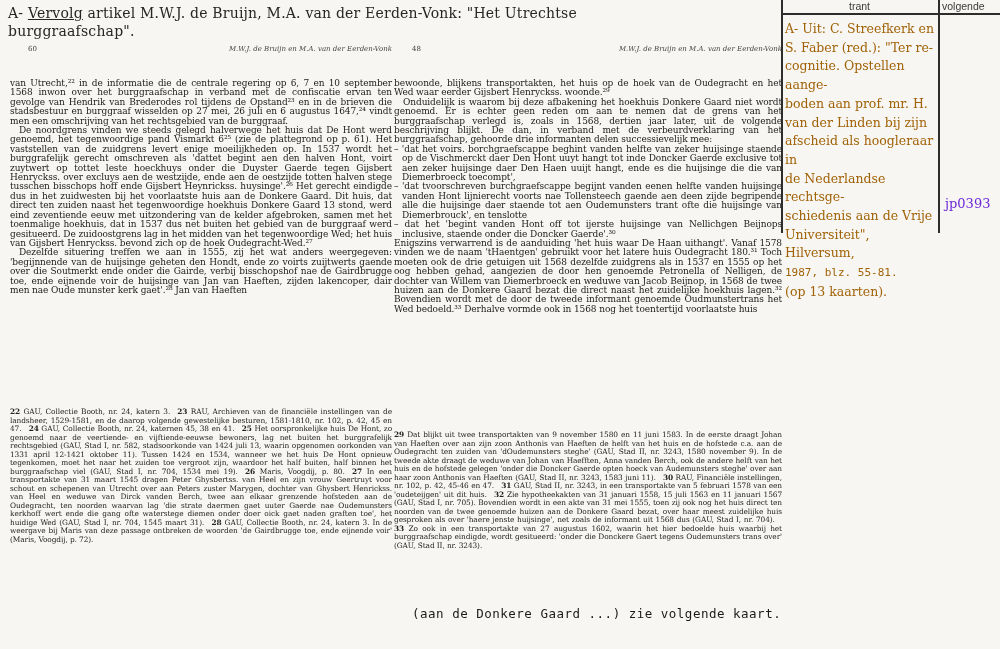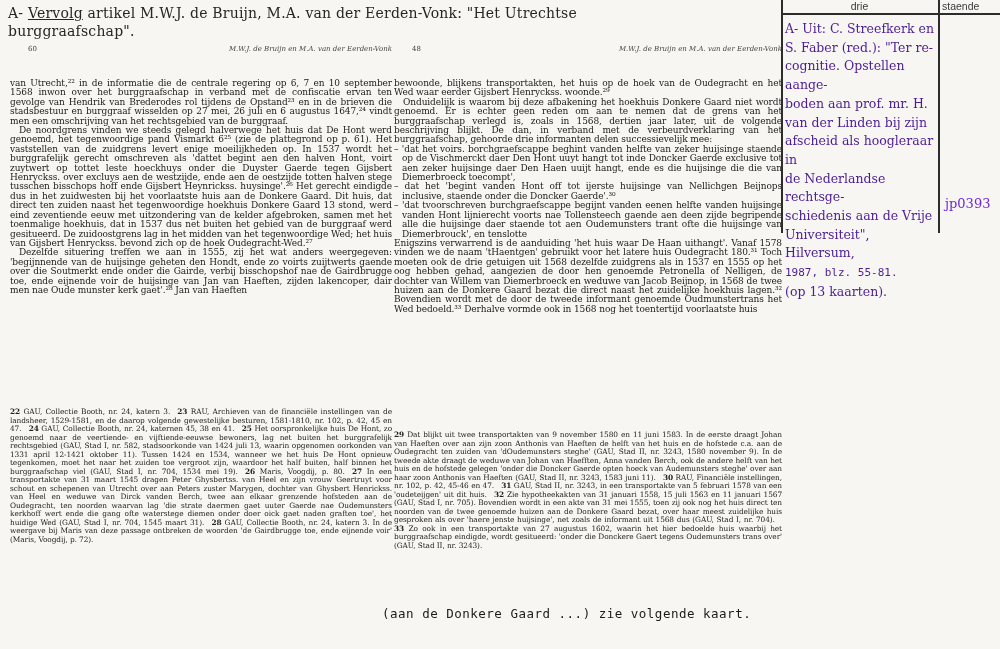--- a/index.html
+++ b/index.html
@@ -22,33 +22,33 @@
              font-size:9px;line-height:9.4px;text-align:justify;letter-spacing:-.1px;}
   .body-text p{margin:0;}
   .body-text p.indent{text-indent:9px;}
   .body-text p.hang{padding-left:8px;text-indent:-8px;}
   .footnotes{position:absolute;left:0;right:0;font-size:7.4px;line-height:8.5px;
              text-align:justify;letter-spacing:-.1px;color:#222;}
   .footnotes b{font-weight:bold;margin-top:29px;}
   .fl{top:363px;}
   .fr{top:386px;}
   
-  .typed-note{position:absolute;left:382px;top:606px;width:420px;color:#1b1b1b;
+  .typed-note{position:absolute;left:412px;top:606px;width:420px;color:#1b1b1b;
               font-family:"DejaVu Sans Mono", monospace;font-size:12.5px;letter-spacing:.5px;}
   
   .register{position:absolute;left:770px;top:0;width:230px;height:649px;}
   .reg-headrow{position:absolute;left:0;top:0;width:230px;height:13px;
                font-family:"Liberation Sans", sans-serif;font-size:10.5px;color:#3a3a3a;}
   .reg-col-bron{position:absolute;left:12px;width:155px;text-align:center;top:0;}
   .reg-col-verwerkt{position:absolute;left:172px;width:58px;text-align:left;top:0;}
   .reg-hline{position:absolute;left:11px;right:0;top:13px;height:2px;background:#2d2d2d;}
   .reg-vline-left{position:absolute;left:11px;top:0;width:2px;height:233px;background:#2d2d2d;}
   .reg-vline-mid{position:absolute;left:168px;top:0;width:2px;height:233px;background:#2d2d2d;}
   .reg-citation{position:absolute;left:15px;top:20px;width:150px;
-                font-size:12.5px;line-height:18.7px;color:#4c1d95;white-space:pre-line;}
+                font-size:12.5px;line-height:18.7px;color:#a16207;white-space:pre-line;}
   .reg-citation .typed{font-family:"DejaVu Sans Mono", monospace;font-size:11px;letter-spacing:0;}
   .reg-verwerkt-val{position:absolute;left:175px;top:196px;font-size:13px;color:#6d28d9;}
 </style>
 </head>
 <body>
 
 <div class="scan">
 
   <div class="handnote">
     <div><span>A- </span><span class="u">Vervolg</span><span> artikel M.W.J. de Bruijn, M.A. van der Eerden-Vonk: "Het Utrechtse burggraafschap".</span></div>
@@ -69,33 +69,33 @@
 
   <div class="page page-right">
     <div class="runhead">
       <span class="pnum">48</span>
       <span class="rtitle">M.W.J. de Bruijn en M.A. van der Eerden-Vonk</span>
     </div>
     <div class="body-text">
         <p>bewoonde, blijkens transportakten, het huis op de hoek van de Oudegracht en het Wed waar eerder Gijsbert Henryckss. woonde.²⁹</p>
         <p class="indent">Onduidelijk is waarom bij deze afbakening het hoekhuis Donkere Gaard niet wordt genoemd. Er is echter geen reden om aan te nemen dat de grens van het burggraafschap verlegd is, zoals in 1568, dertien jaar later, uit de volgende beschrijving blijkt. De dan, in verband met de verbeurdverklaring van het burggraafschap, gehoorde drie informanten delen successievelijk mee:</p>
         <p class="hang">– 'dat het voirs. borchgraefscappe beghint vanden helfte van zeker huijsinge staende op de Vischmerckt daer Den Hont uuyt hangt tot inde Doncker Gaerde exclusive tot aen zeker huijsinge daer Den Haen uuijt hangt, ende es die huijsinge die die van Diemerbroeck toecompt',</p>
+        <p class="hang">– 'dat tvoorschreven burchgraefscappe begijnt vanden eenen helfte vanden huijsinge vanden Hont lijnierecht voorts nae Tollensteech gaende aen deen zijde begripende alle die huijsinge daer staende tot aen Oudemunsters trant ofte die huijsinge van Diemerbrouck', en tenslotte</p>
         <p class="hang">– dat het 'begint vanden Hont off tot ijerste huijsinge van Nellichgen Beijnops inclusive, staende onder die Doncker Gaerde'.³⁰</p>
-        <p class="hang">– 'dat tvoorschreven burchgraefscappe begijnt vanden eenen helfte vanden huijsinge vanden Hont lijnierecht voorts nae Tollensteech gaende aen deen zijde begripende alle die huijsinge daer staende tot aen Oudemunsters trant ofte die huijsinge van Diemerbrouck', en tenslotte</p>
         <p>Enigszins verwarrend is de aanduiding 'het huis waar De Haan uithangt'. Vanaf 1578 vinden we de naam 'tHaentgen' gebruikt voor het latere huis Oudegracht 180.³¹ Toch moeten ook de drie getuigen uit 1568 dezelfde zuidgrens als in 1537 en 1555 op het oog hebben gehad, aangezien de door hen genoemde Petronella of Nelligen, de dochter van Willem van Diemerbroeck en weduwe van Jacob Beijnop, in 1568 de twee huizen aan de Donkere Gaard bezat die direct naast het zuidelijke hoekhuis lagen.³² Bovendien wordt met de door de tweede informant genoemde Oudmunstertrans het Wed bedoeld.³³ Derhalve vormde ook in 1568 nog het toentertijd voorlaatste huis</p>
       </div>
     <div class="footnotes fr"><b>29</b> Dat blijkt uit twee transportakten van 9 november 1580 en 11 juni 1583. In de eerste draagt Johan van Haeften over aan zijn zoon Anthonis van Haeften de helft van het huis en de hofstede c.a. aan de Oudegracht ten zuiden van 'dOudemunsters steghe' (GAU, Stad II, nr. 3243, 1580 november 9). In de tweede akte draagt de weduwe van Johan van Haefften, Anna vanden Berch, ook de andere helft van het huis en de hofstede gelegen 'onder die Doncker Gaerde opten hoeck van Audemunsters steghe' over aan haar zoon Anthonis van Haeften (GAU, Stad II, nr. 3243, 1583 juni 11).  <b>30</b> RAU, Financiële instellingen, nr. 102, p. 42, 45-46 en 47.  <b>31</b> GAU, Stad II, nr. 3243, in een transportakte van 5 februari 1578 van een 'oudeteijgen' uit dit huis.  <b>32</b> Zie hypotheekakten van 31 januari 1558, 15 juli 1563 en 11 januari 1567 (GAU, Stad I, nr. 705). Bovendien wordt in een akte van 31 mei 1555, toen zij ook nog het huis direct ten noorden van de twee genoemde huizen aan de Donkere Gaard bezat, over haar meest zuidelijke huis gesproken als over 'haere jenste huijsinge', net zoals de informant uit 1568 dus (GAU, Stad I, nr. 704).  <b>33</b> Zo ook in een transportakte van 27 augustus 1602, waarin het hier bedoelde huis waarbij het burggraafschap eindigde, wordt gesitueerd: 'onder die Donckere Gaert tegens Oudemunsters trans over' (GAU, Stad II, nr. 3243).  </div>
   </div>
 
   <div class="typed-note">(aan de Donkere Gaard ...) zie volgende kaart.</div>
 
   <div class="register">
     <div class="reg-headrow">
-      <span class="reg-col-bron">drie</span>
-      <span class="reg-col-verwerkt">staende</span>
+      <span class="reg-col-bron">trant</span>
+      <span class="reg-col-verwerkt">volgende</span>
     </div>
     <div class="reg-hline"></div>
     <div class="reg-vline-left"></div>
     <div class="reg-vline-mid"></div>
     <div class="reg-citation"><span>A- Uit: C. Streefkerk en
 S. Faber (red.): "Ter re-
 cognitie. Opstellen aange-
 boden aan prof. mr. H.
 van der Linden bij zijn
 afscheid als hoogleraar in

